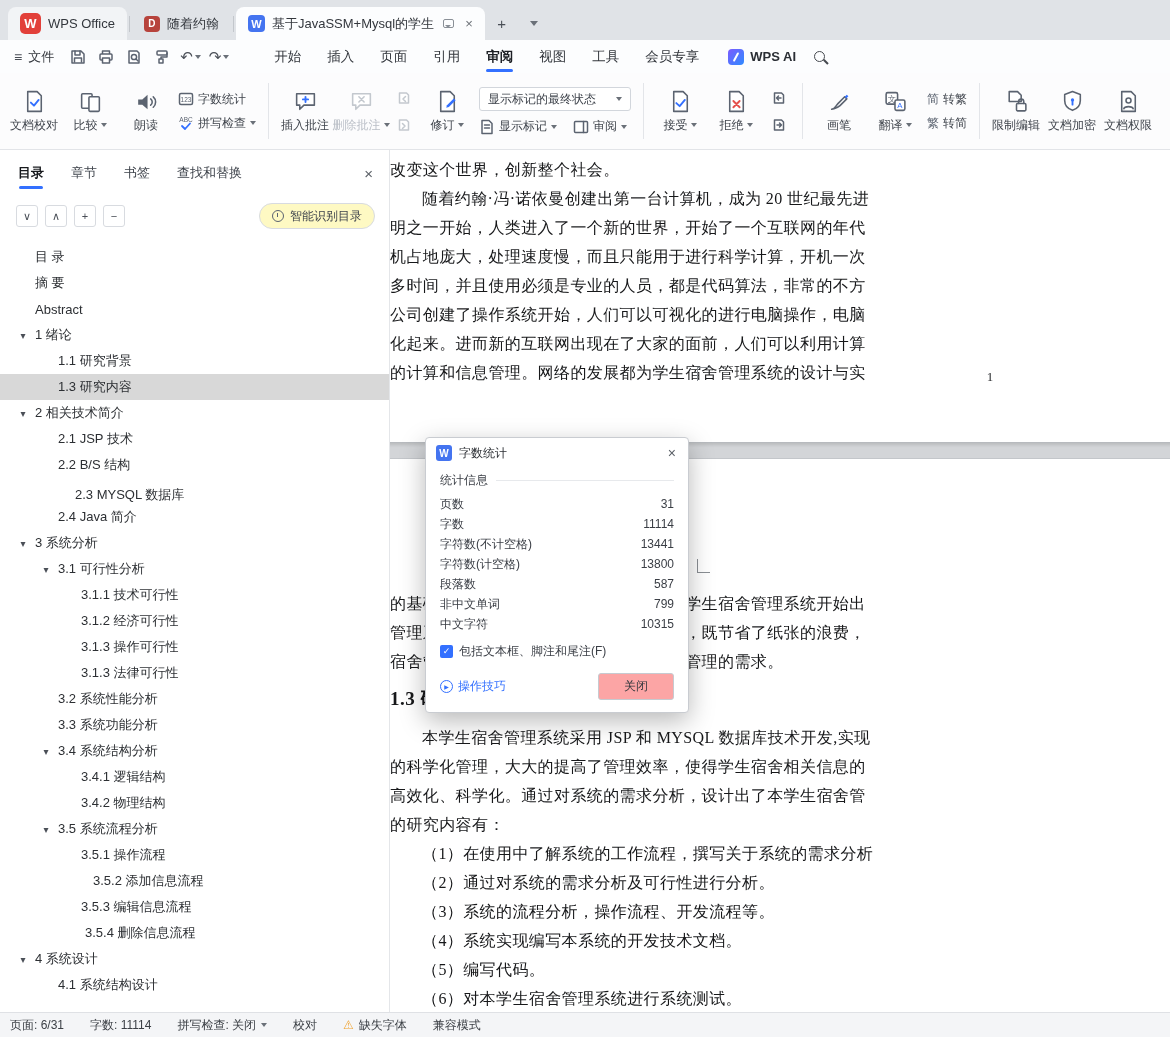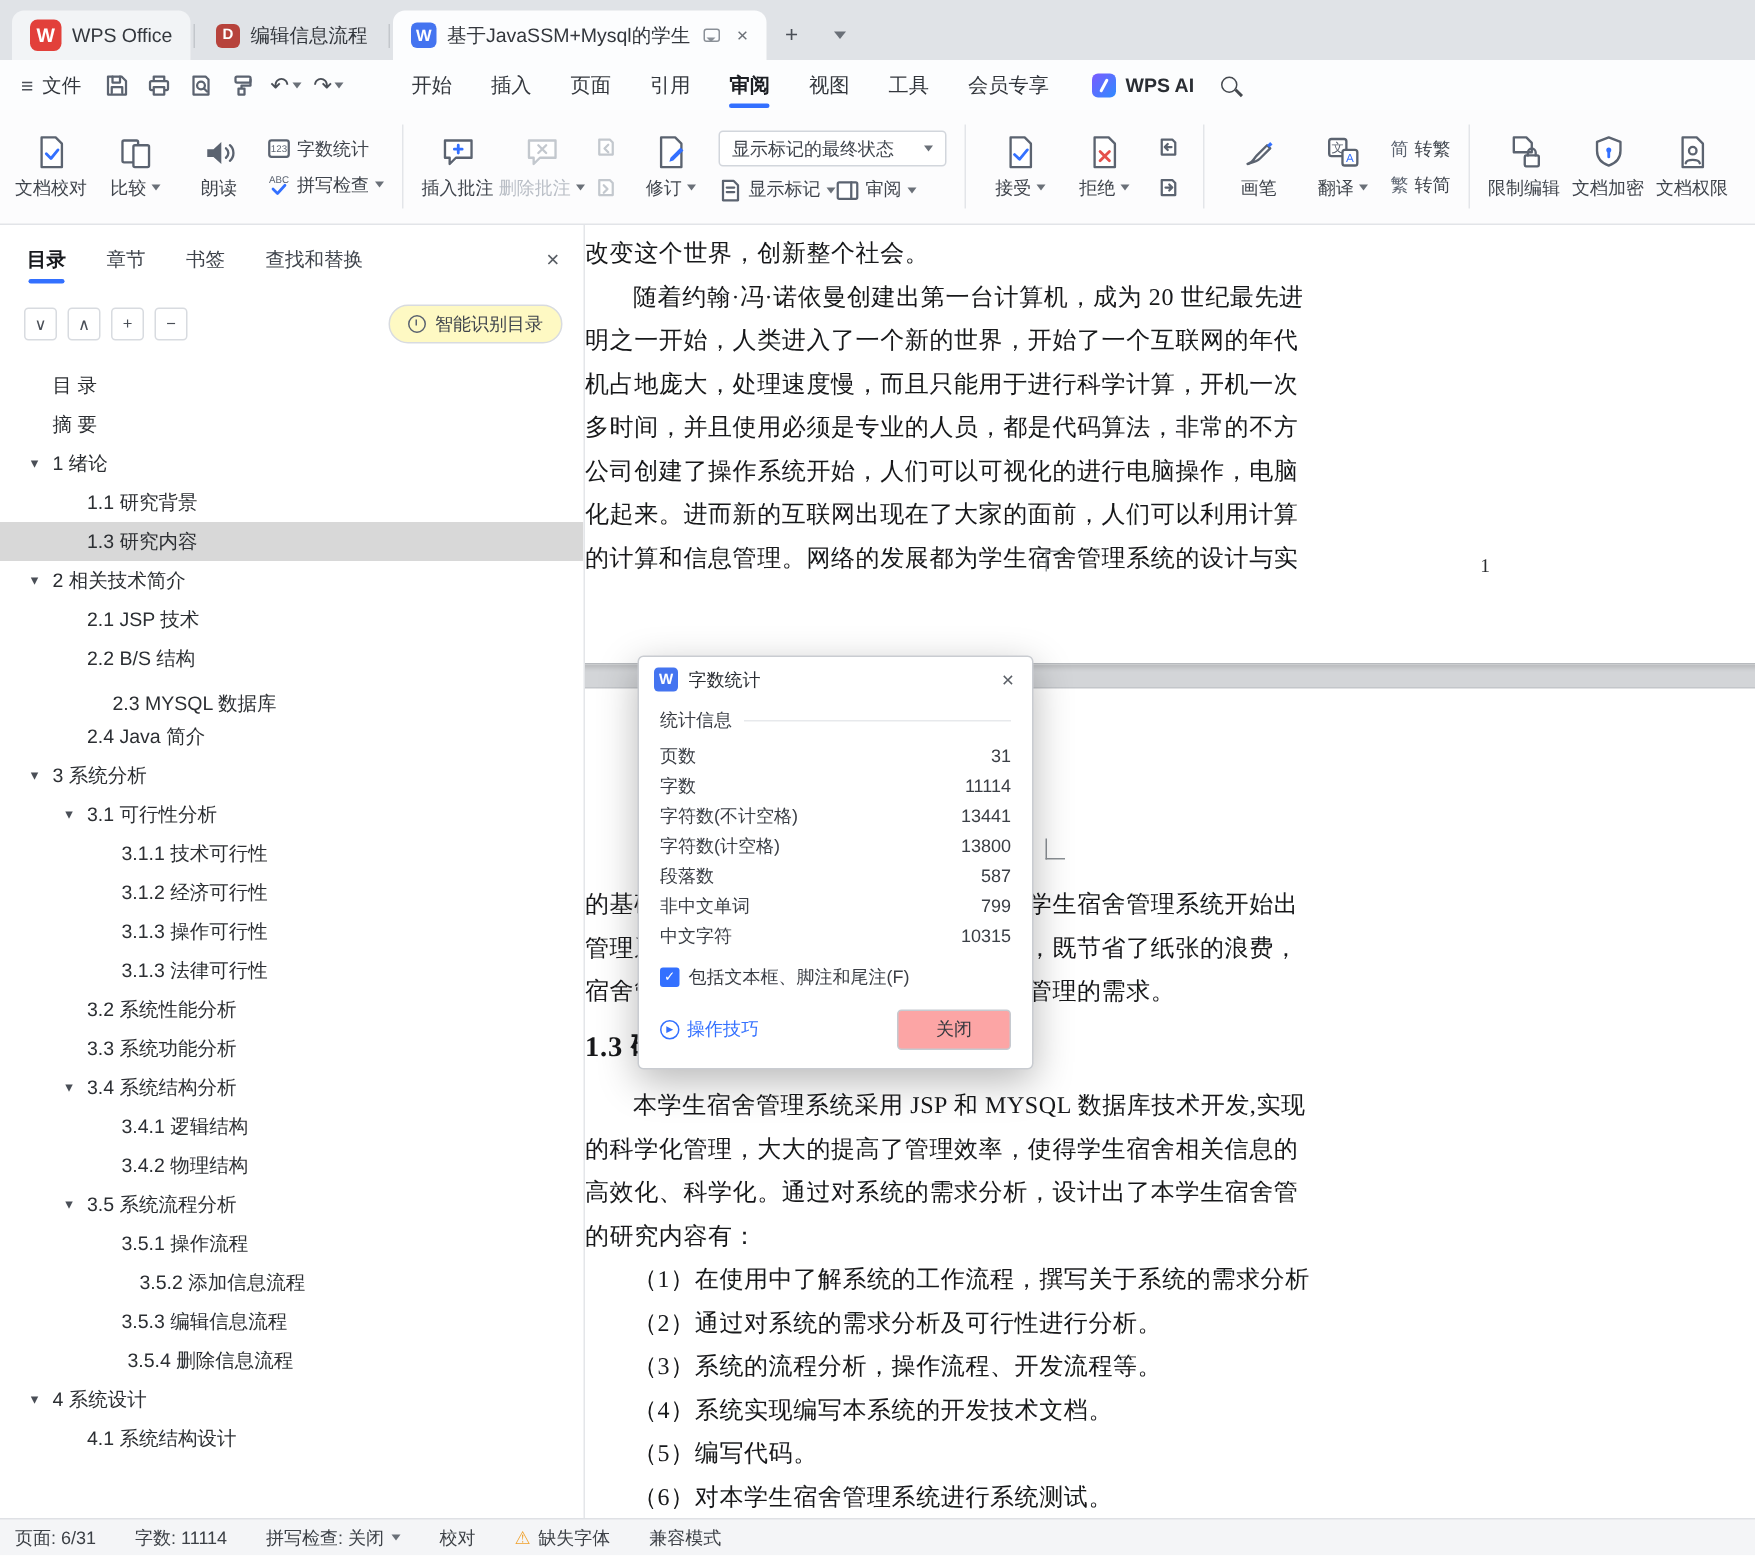--- a/index.html
+++ b/index.html
@@ -148,21 +148,21 @@
 <div class="app">
 
   <div class="tabbar">
     <div class="tab home">
       <span class="wps-logo">W</span>
       <span>WPS Office</span>
     </div>
     <div class="tab-sep"></div>
     <div class="tab">
       <span class="docer-ic">D</span>
-      <span>编辑信息流程</span>
+      <span>随着约翰</span>
     </div>
     <div class="tab-sep"></div>
     <div class="tab active">
       <span class="writer-ic">W</span>
       <span class="doc-title">基于JavaSSM+Mysql的学生</span>
       <span class="bubble"></span>
       <span class="tab-x">×</span>
     </div>
     <div class="tab-btn">+</div>
     <div class="tab-btn">
@@ -322,21 +322,21 @@
       <span class="lbl">
           <span>修订</span>
           <span class="dd"></span>
         </span>
     </div>
     <div class="rb-col">
       <div class="select">
         <span>显示标记的最终状态</span>
         <span class="dd"></span>
       </div>
-      <div style="display:flex;gap:0;">
+      <div style="display:flex;gap:16px;">
         <div class="rb-sm">
           <svg class="ic16" viewBox="0 0 16 16">
               <path class="st" d="M3 1.5h7l3 3v10H3z"></path>
               <path class="ln" d="M5.5 6h5M5.5 9h5"></path>
             </svg>
           <span>显示标记</span>
           <span class="dd"></span>
         </div>
         <div class="rb-sm">
           <svg class="ic16" viewBox="0 0 16 16">
@@ -477,20 +477,24 @@
         </span>
       </div>
       <div class="toc-list" id="tocList">
           <div class="toc-row" style="padding-left: 16px;">
             <span class="toc-arrow"></span>
             <span class="toc-label">目 录</span>
           </div>
           <div class="toc-row" style="padding-left: 16px;">
             <span class="toc-arrow"></span>
             <span class="toc-label">摘 要</span>
+          </div>
+          <div class="toc-row" style="padding-left: 16px;">
+            <span class="toc-arrow"></span>
+            <span class="toc-label">Abstract</span>
           </div>
           <div class="toc-row" style="padding-left: 16px;">
             <span class="toc-arrow">▾</span>
             <span class="toc-label">1 绪论</span>
           </div>
           <div class="toc-row" style="padding-left: 39px;">
             <span class="toc-arrow"></span>
             <span class="toc-label">1.1 研究背景</span>
           </div>
           <div class="toc-row selected" style="padding-left: 39px;">

